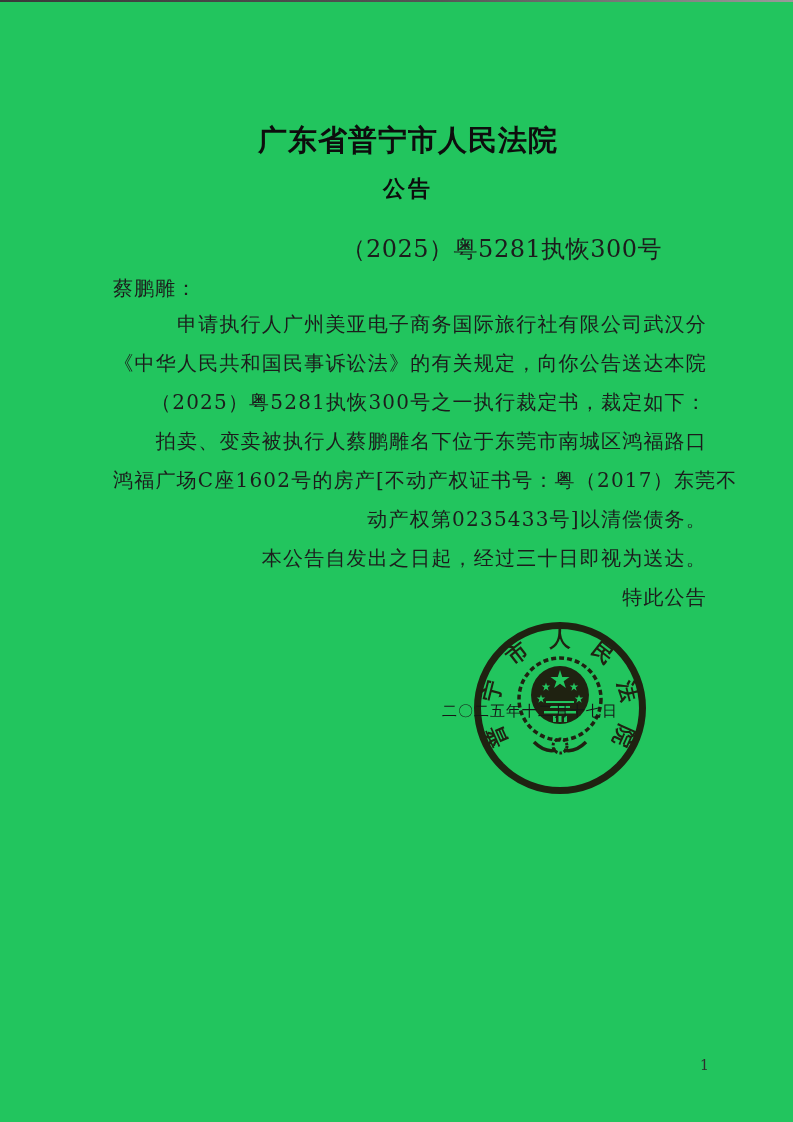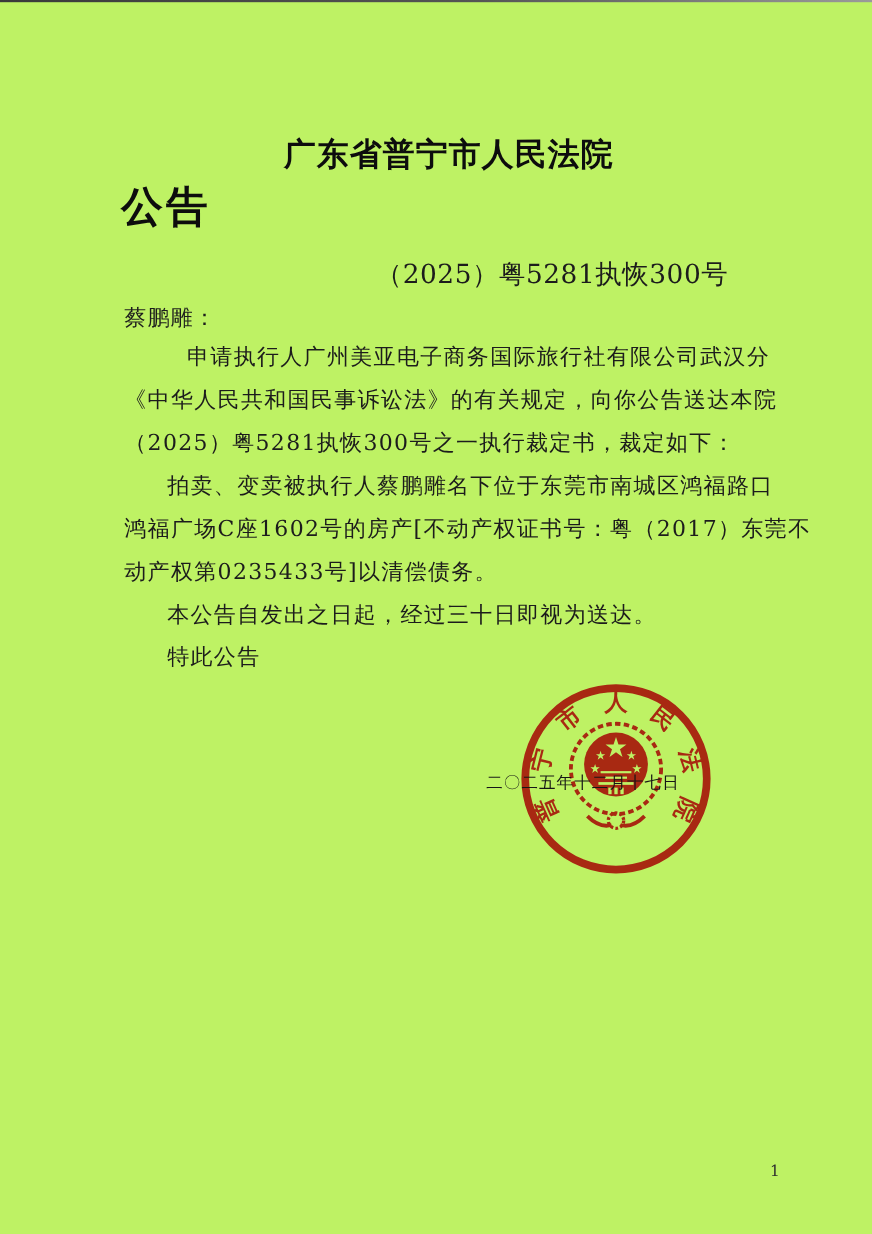--- a/index.html
+++ b/index.html
@@ -2,21 +2,21 @@
 <html><head>
 <meta charset="utf-8">
 <style>
   * { margin: 0; padding: 0; box-sizing: border-box; }
   html, body { background: #888; }
   .page {
     position: relative;
     width: 793px;
     height: 1122px;
     margin: 0 auto;
-    background: #bef264;
+    background: #22c55e;
     overflow: hidden;
     font-family: "DejaVu Serif", "Liberation Serif", serif;
     color: #1e1e1e;
   }
   .top-edge {
     position: absolute;
     left: 0; top: 0;
     width: 100%; height: 2px;
     background: linear-gradient(to right, #3a3a3a 0%, #555 55%, #9a9a9a 100%);
   }
@@ -29,21 +29,22 @@
     font-weight: bold;
     letter-spacing: 1px;
     color: #0d0d0d;
     line-height: 42px;
     white-space: nowrap;
   }
   .doc-subtitle {
     position: absolute;
     left: 110px; top: 167px;
     width: 596px;
-    font-size: 38px;
+    text-align: center;
+    font-size: 22px;
     font-weight: bold;
     letter-spacing: 3px;
     color: #0d0d0d;
     line-height: 42px;
   }
   .case-number {
     position: absolute;
     left: 113px; top: 236px;
     width: 590px;
     text-align: right;
@@ -61,20 +62,21 @@
     letter-spacing: 1px;
     line-height: 26px;
     color: #1c1c1c;
     white-space: nowrap;
     text-align: center;
   }
   .body-text {
     position: absolute;
     left: 113px; top: 305px;
     width: 594px;
+    text-align: right;
   }
   .body-line {
     height: 39px;
     line-height: 39px;
     font-size: 20px;
     letter-spacing: 1.2px;
     color: #1c1c1c;
     white-space: nowrap;
   }
   .indent-first { padding-left: 57px; }

